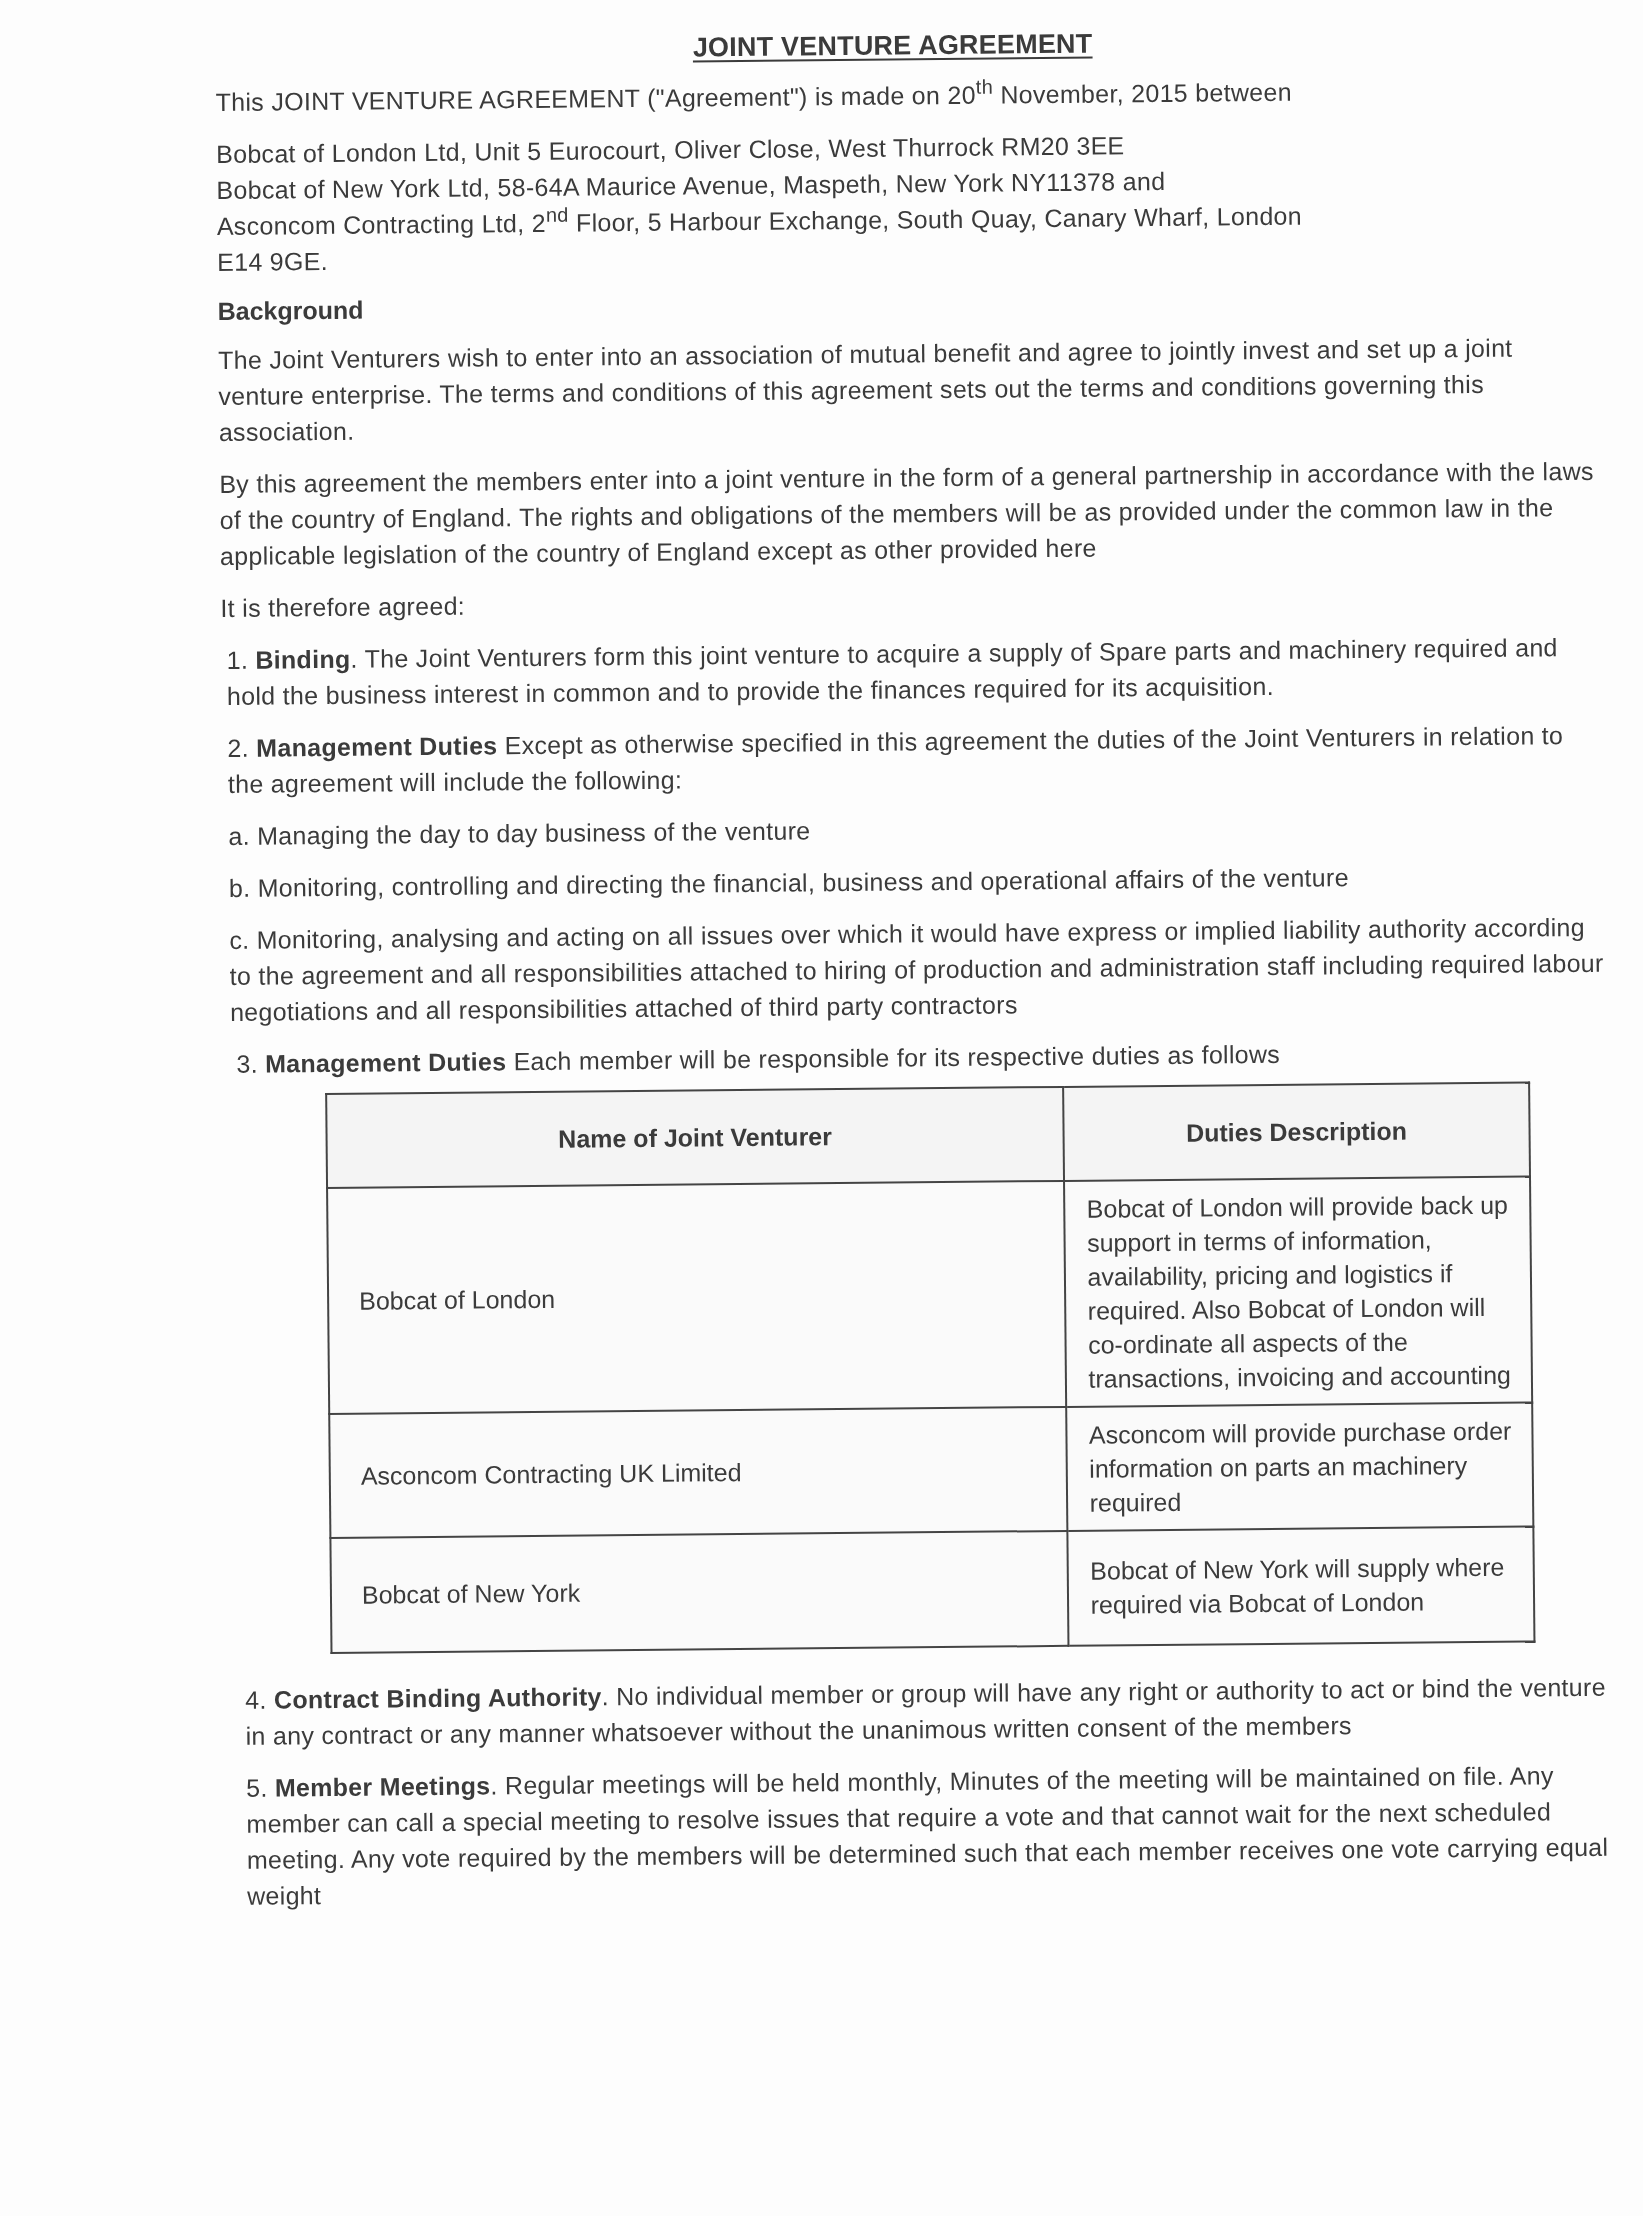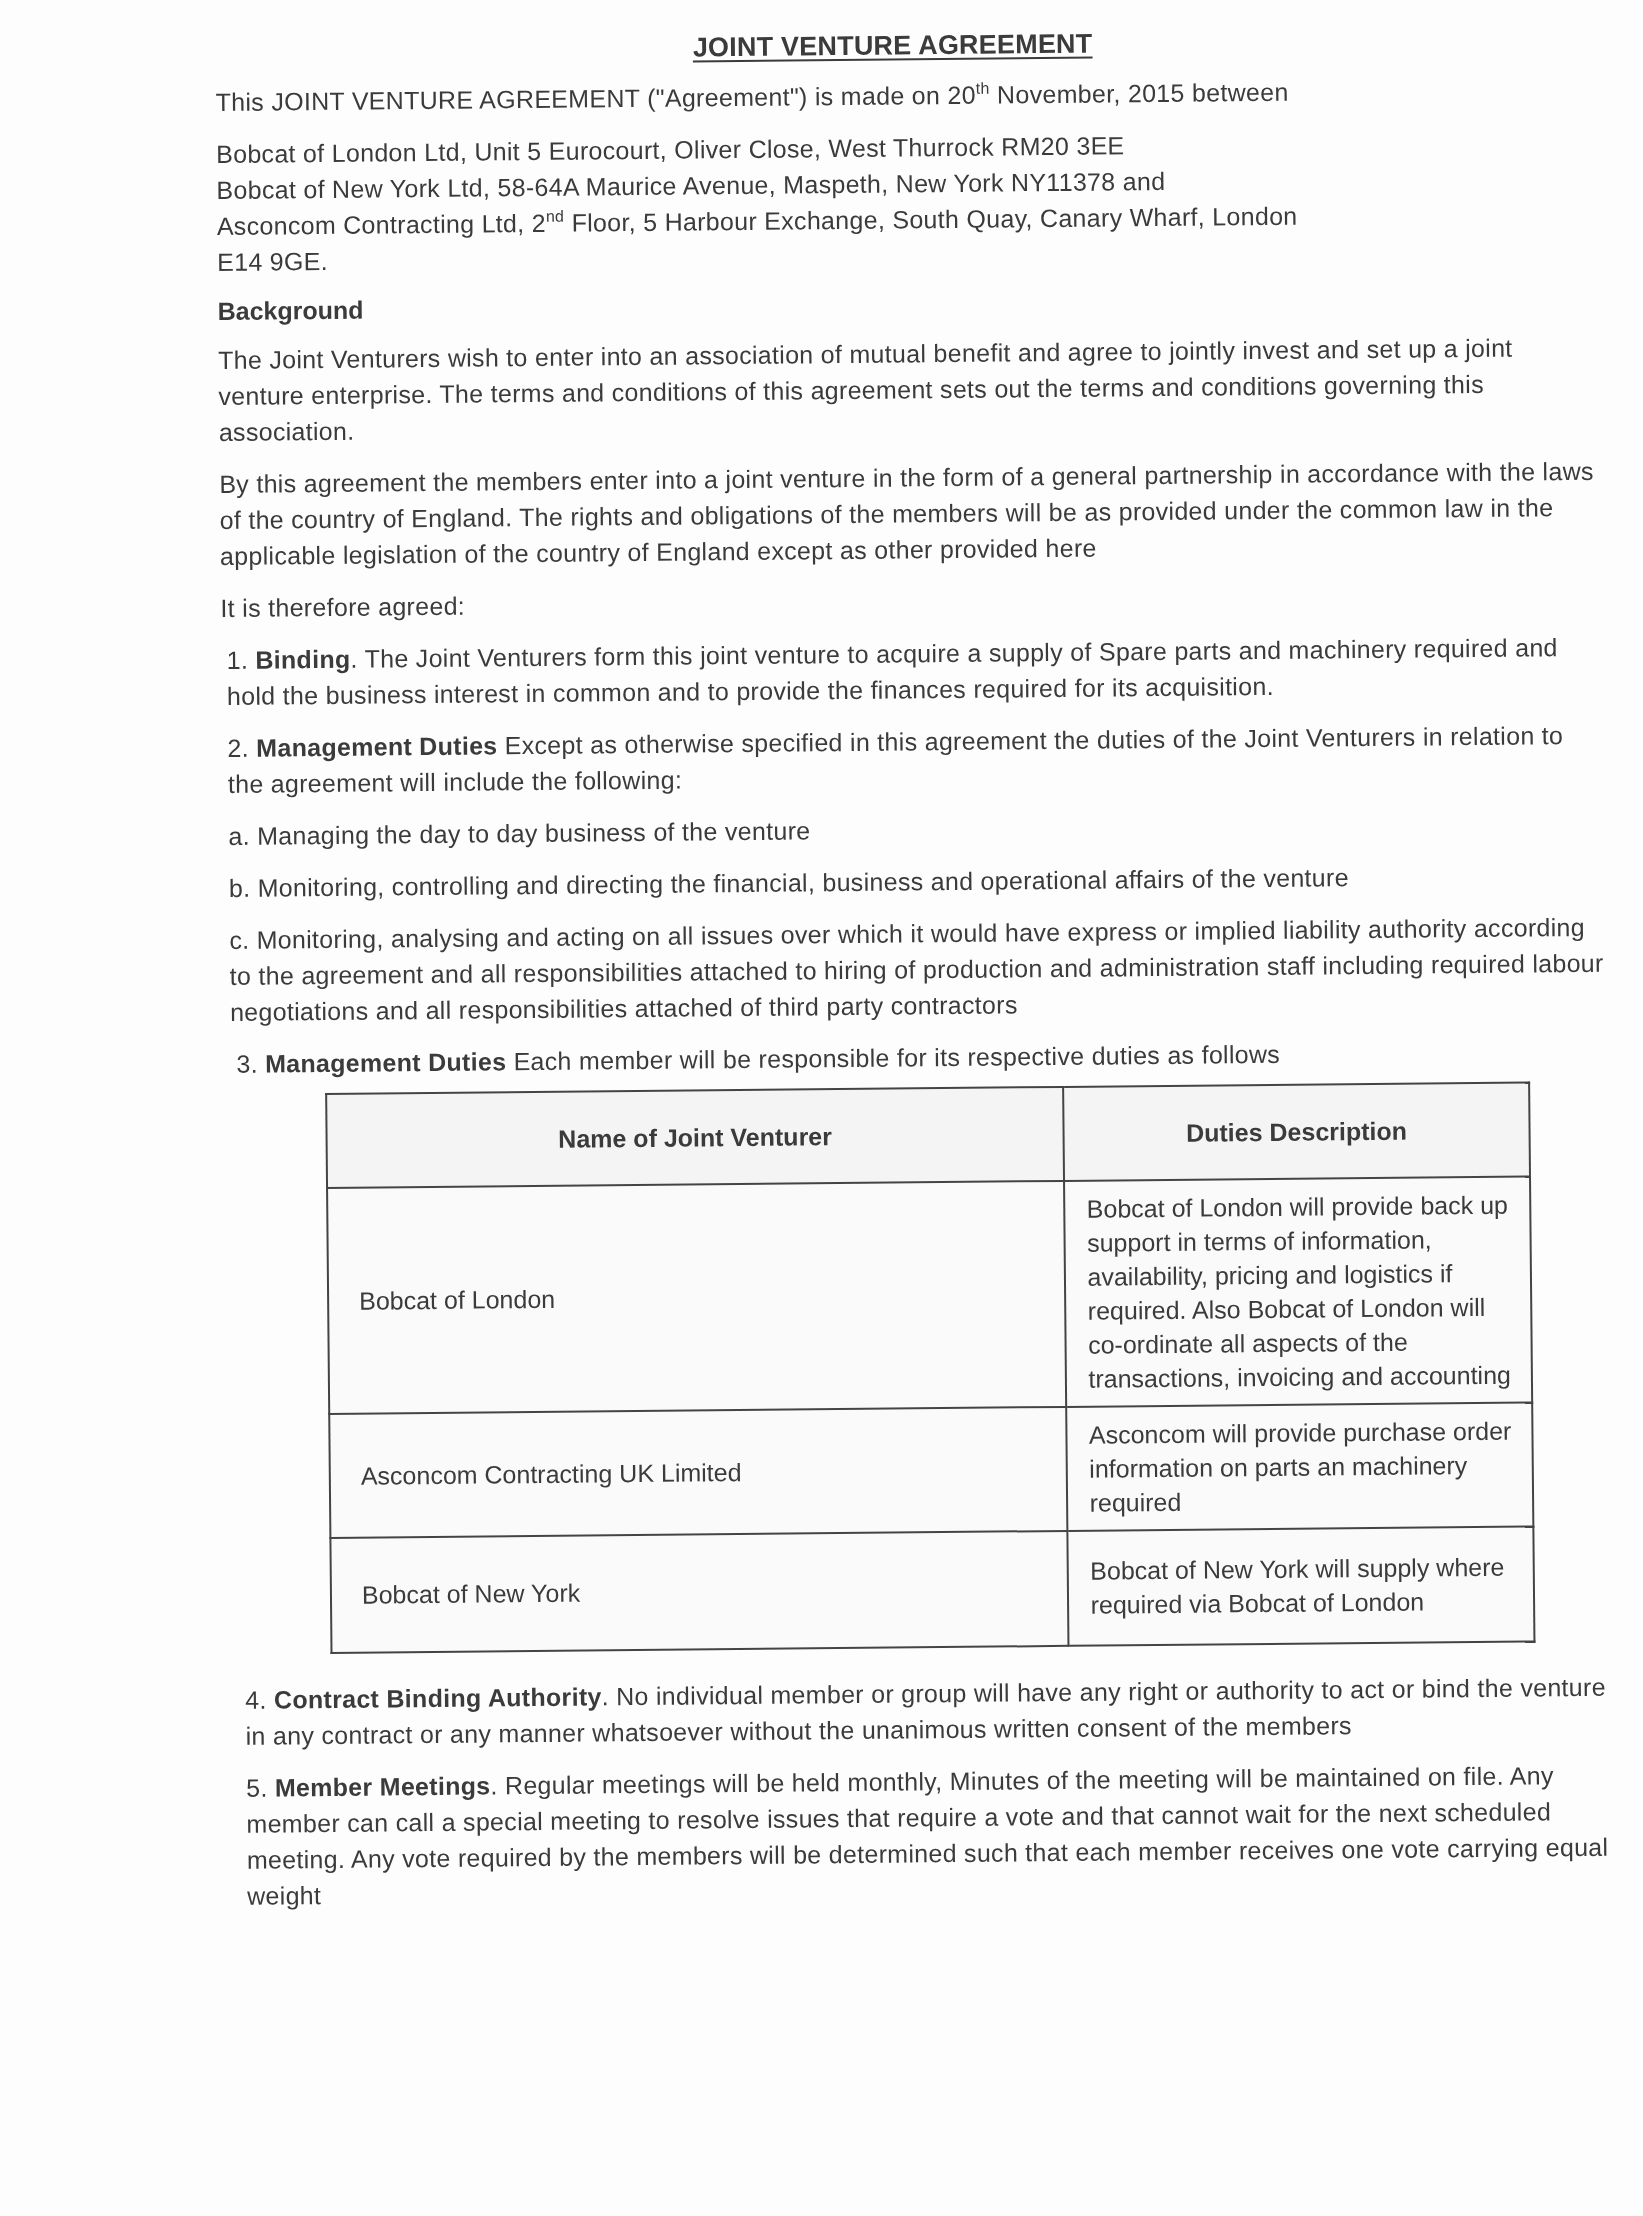--- a/index.html
+++ b/index.html
@@ -7,21 +7,21 @@
     width: 1644px; height: 2216px; background: #fdfdfd; overflow: hidden;
     font-family: "Liberation Sans", sans-serif; color: #3b3b3b;
   }
   .page { position: relative; width: 1644px; height: 1737px; }
   .content { position: absolute; left: 215px; top: 37px; width: 1384px; transform: rotate(-0.55deg); transform-origin: 0 0; }
   .title { text-align: center; font-weight: bold; font-size: 27px; text-decoration: underline; text-underline-offset: 4.3px; margin: 0 0 16px 0; padding-right: 29px; letter-spacing: 0.2px; }
   p { margin: 0 0 16px 0; font-size: 25px; line-height: 36px; letter-spacing: 0.3px; }
   .parties p { margin: 0; }
   .parties { margin-bottom: 17px; }
   .heading { font-weight: bold; font-size: 25px; margin: 0 0 16px 0; }
-  sup { font-size: 16px; vertical-align: 10px; line-height: 0; }
+  sup { font-size: 20px; vertical-align: 10px; line-height: 0; }
   b { font-weight: bold; }
   .list-item { padding-left: 5.7px; }
   table.duties { margin: 11.5px 0 27px 100px; border-collapse: collapse; width: 1205px; font-size: 25px; }
   table.duties th, table.duties td { border: 2.2px solid #444; vertical-align: middle; padding: 10px 16px; line-height: 34px; background: #fafafa; }
   table.duties th { font-weight: bold; text-align: center; height: 72px; background: #f4f4f4; }
   table.duties td.name { width: 689px; padding-left: 30px; }
   table.duties td.desc { padding-left: 21.5px; }
   table.duties tr.r1 td { height: 194px; }
   table.duties tr.r2 td { height: 93px; }
   table.duties tr.r3 td { height: 93px; }

